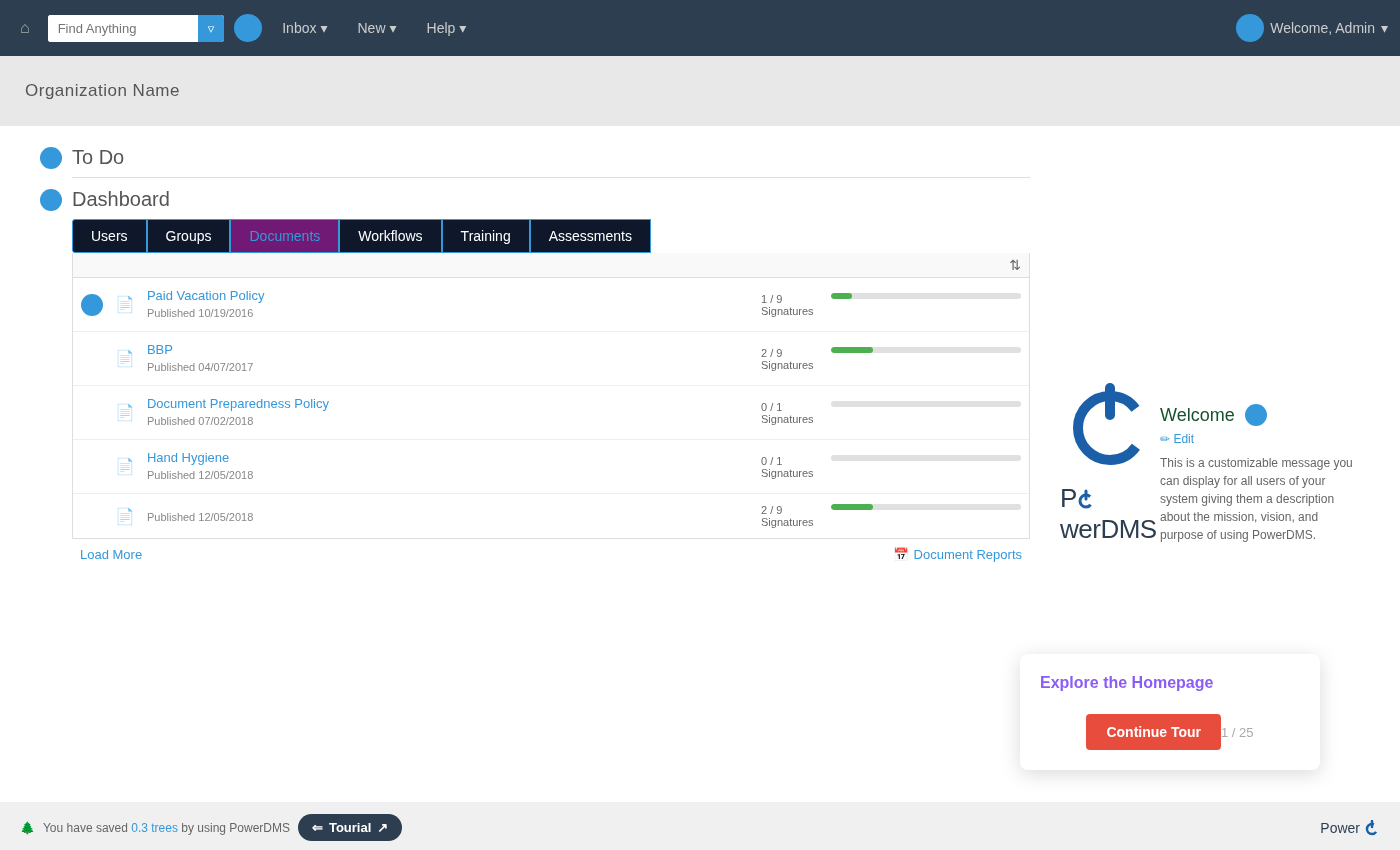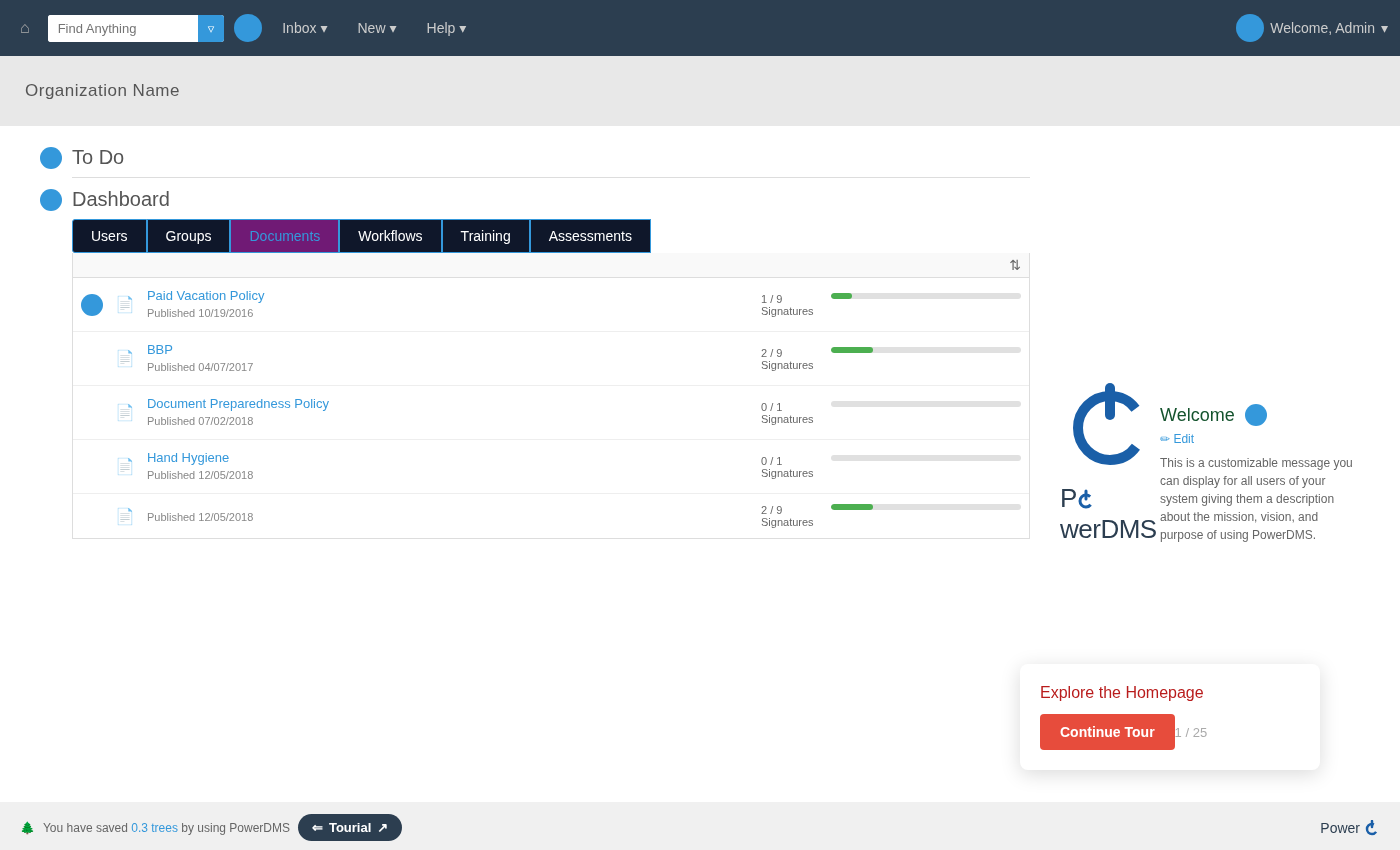--- a/index.html
+++ b/index.html
@@ -321,33 +321,33 @@
       right: 80px;
       width: 300px;
       background: white;
       border-radius: 8px;
       padding: 20px;
       box-shadow: 0 4px 20px rgba(0,0,0,0.15);
       z-index: 200;
     }
     .tour-title {
       font-size: 16px;
-      font-weight: normal;
-      color: #b91c1c;
-      margin-bottom: 12px;
+      font-weight: bold;
+      color: #8b5cf6;
+      margin-bottom: 22px;
     }
     .tour-desc {
       font-size: 13px;
       color: #555;
       line-height: 1.5;
       margin-bottom: 16px;
     }
     .tour-footer {
       display: flex;
-      justify-content: flex-start;
+      justify-content: center;
       align-items: center;
     }
     .continue-btn {
       background: #e74c3c;
       color: white;
       border: none;
       padding: 10px 20px;
       border-radius: 4px;
       font-size: 14px;
       font-weight: bold;
@@ -524,20 +524,27 @@
           </div>
           <div class="doc-sig-area">
             <span class="sig-label">2 / 9 Signatures</span>
             <div class="sig-bar-bg">
               <div class="sig-bar-fill" style="width: 22%;"></div>
             </div>
           </div>
         </div>
       </div>
 
+      <div class="doc-footer">
+        <a class="load-more">Load More</a>
+        <span class="doc-reports">
+          <span>📅</span>
+          <span>Document Reports</span>
+        </span>
+      </div>
     </div>
   </div>
 
   <div class="right-panel">
 
     <div class="logo-area">
       <svg class="power-icon" viewBox="0 0 100 100" xmlns="http://www.w3.org/2000/svg">
 
         <circle cx="50" cy="55" r="32" fill="none" stroke="#1a5fa8" stroke-width="10" stroke-dasharray="160 200" stroke-dashoffset="-20"></circle>
 

